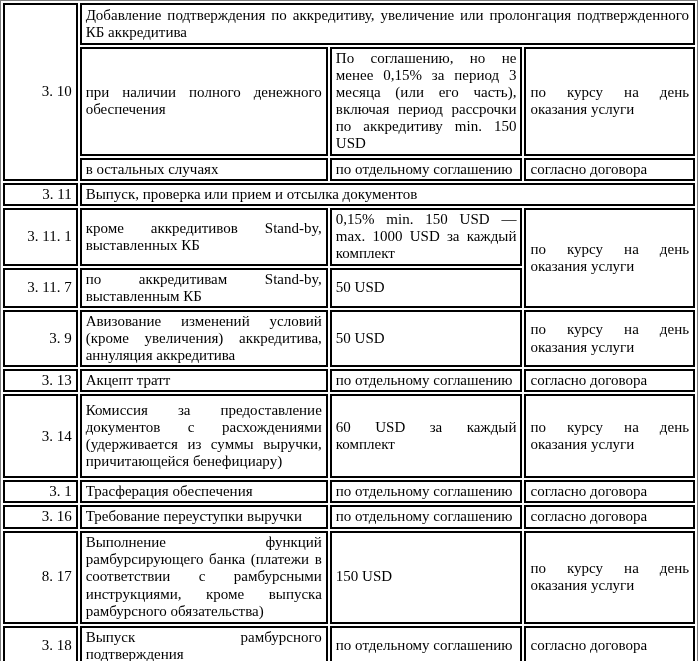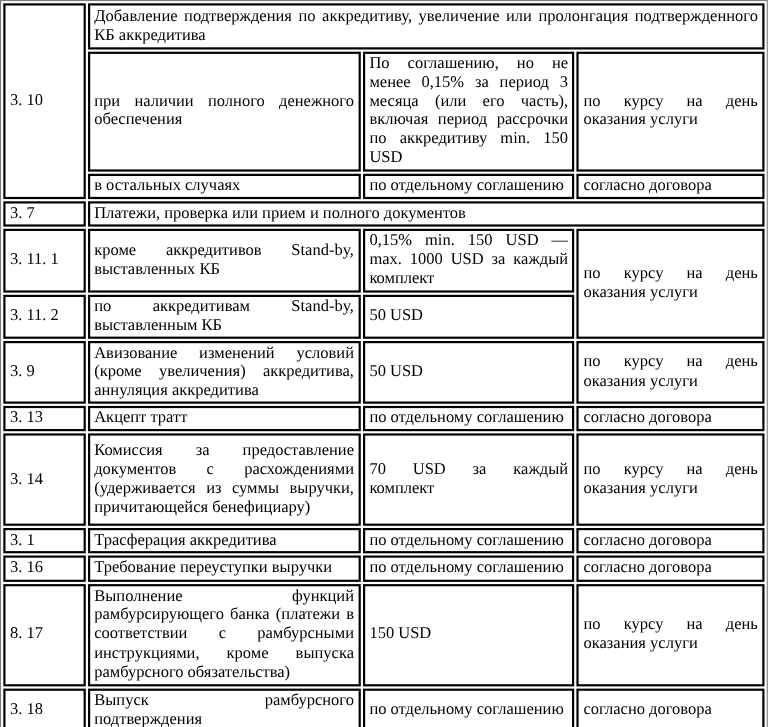--- a/index.html
+++ b/index.html
@@ -34,21 +34,21 @@
     border: 2px solid #000000;
     padding: 1px 4px;
     font-size: 15px;
     line-height: 1.14;
     color: #000000;
     vertical-align: middle;
     overflow: hidden;
     word-wrap: break-word;
   }
   td.num {
-    text-align: left;
+    text-align: right;
     white-space: nowrap;
     padding-left: 4px;
   }
   td.jst { text-align: justify; }
   tr.h1  { height: 22px; }
   tr.h2a { height: 42px; }
   tr.h2  { height: 37px; }
   tr.h3  { height: 58px; }
   tr.h3b { height: 55px; }
   tr.h4  { height: 84px; }
@@ -77,32 +77,32 @@
       <td class="jst">По соглашению, но не менее 0,15% за период 3 месяца (или его часть), включая период рассрочки по аккредитиву min.  150 USD</td>
       <td class="jst">по курсу на день оказания услуги</td>
     </tr>
     <tr class="h1">
       <td class="jst">в остальных случаях</td>
       <td class="jst">по отдельному соглашению</td>
       <td class="jst">согласно договора</td>
     </tr>
 
     <tr class="h1">
-      <td class="num">3. 7</td>
-      <td class="jst" colspan="3">Платежи, проверка или прием и полного документов</td>
+      <td class="num">3. 11</td>
+      <td class="jst" colspan="3">Выпуск, проверка или прием и отсылка документов</td>
     </tr>
 
     <tr class="h3">
       <td class="num">3. 11. 1</td>
       <td class="jst">кроме аккредитивов Stand-by, выставленных КБ</td>
       <td class="jst">0,15% min.  150 USD — max. 1000 USD за каждый комплект</td>
       <td class="jst" rowspan="2">по курсу на день оказания услуги</td>
     </tr>
     <tr class="h2">
-      <td class="num">3. 11. 2</td>
+      <td class="num">3. 11. 7</td>
       <td class="jst">по аккредитивам Stand-by, выставленным КБ</td>
       <td class="jst">50 USD</td>
     </tr>
 
     <tr class="h3b">
       <td class="num">3. 9</td>
       <td class="jst">Авизование изменений условий (кроме увеличения) аккредитива, аннуляция аккредитива</td>
       <td class="jst">50 USD</td>
       <td class="jst">по курсу на день оказания услуги</td>
     </tr>
@@ -110,27 +110,27 @@
     <tr class="h1">
       <td class="num">3. 13</td>
       <td class="jst">Акцепт тратт</td>
       <td class="jst">по отдельному соглашению</td>
       <td class="jst">согласно договора</td>
     </tr>
 
     <tr class="h4">
       <td class="num">3. 14</td>
       <td class="jst">Комиссия за предоставление документов с расхождениями (удерживается из суммы выручки, причитающейся бенефициару)</td>
-      <td class="jst">70 USD за каждый комплект</td>
+      <td class="jst">60 USD за каждый комплект</td>
       <td class="jst">по курсу на день оказания услуги</td>
     </tr>
 
     <tr class="h1">
       <td class="num">3. 1</td>
-      <td class="jst">Трасферация аккредитива</td>
+      <td class="jst">Трасферация обеспечения</td>
       <td class="jst">по отдельному соглашению</td>
       <td class="jst">согласно договора</td>
     </tr>
 
     <tr class="h1">
       <td class="num">3. 16</td>
       <td class="jst">Требование переуступки выручки</td>
       <td class="jst">по отдельному соглашению</td>
       <td class="jst">согласно договора</td>
     </tr>

